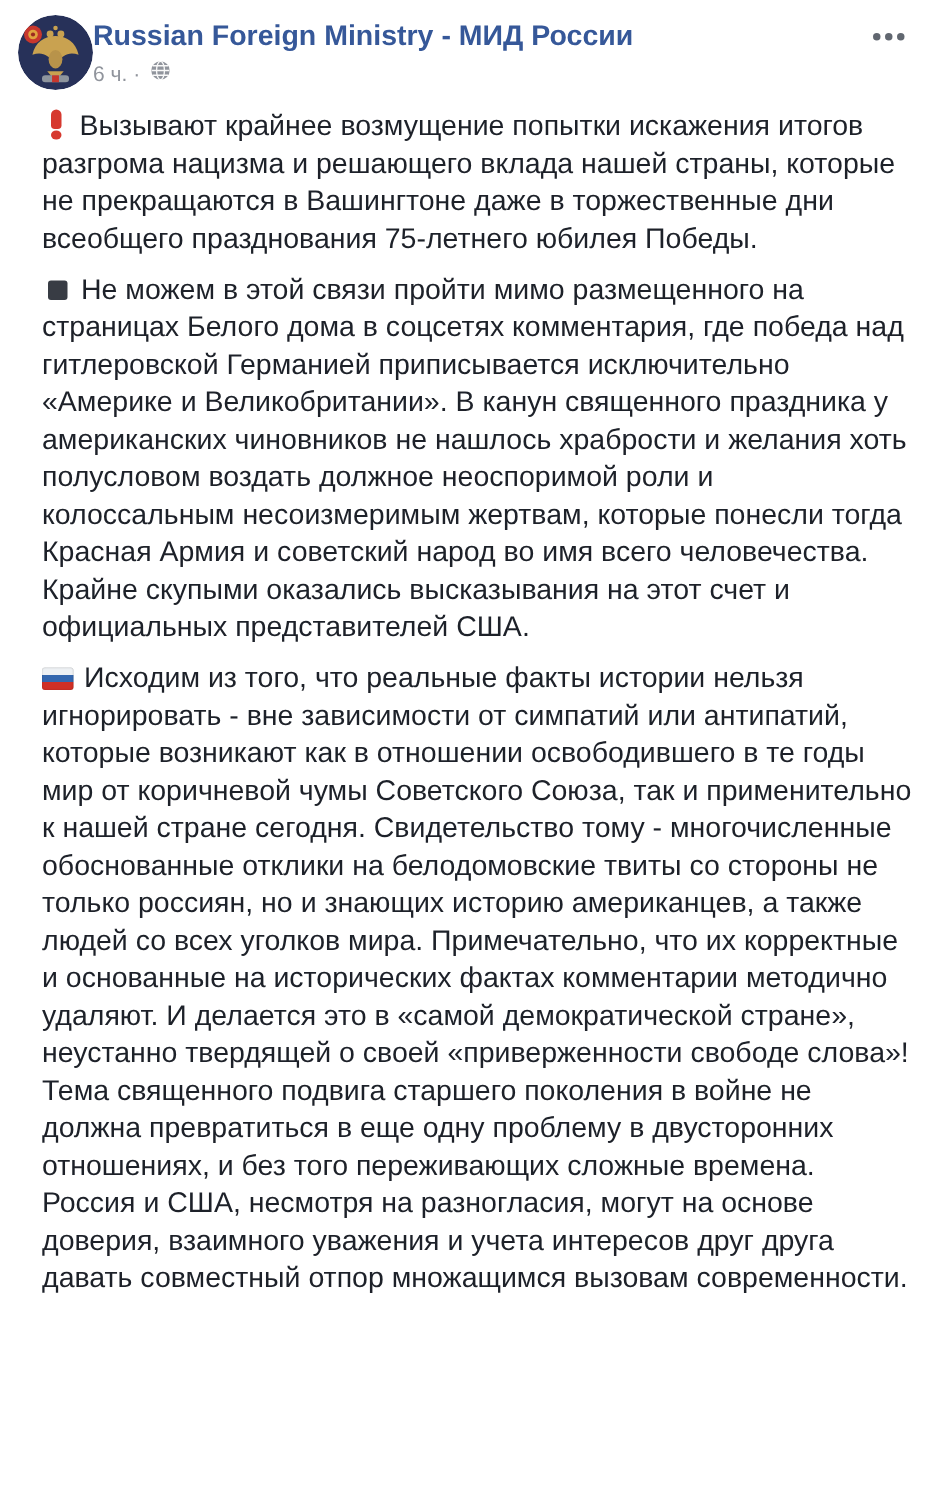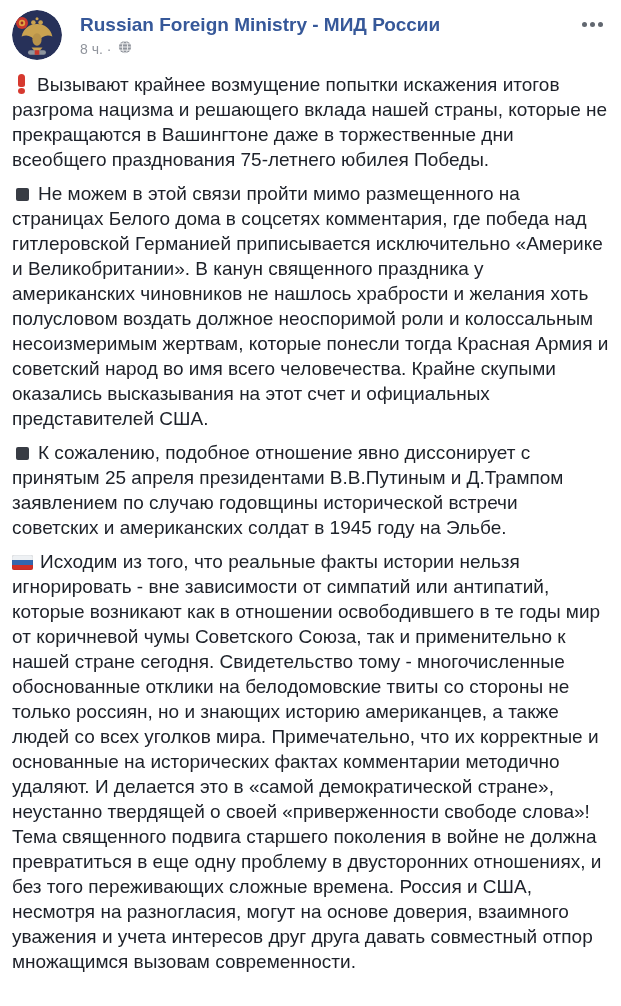--- a/index.html
+++ b/index.html
@@ -17,21 +17,21 @@
     align-items: flex-start;
     padding: 10px 12px 6px 12px;
   }
   .avatar {
     width: 50px; height: 50px;
     border-radius: 50%;
     overflow: hidden;
     flex: 0 0 auto;
     cursor: pointer;
   }
-  .header-meta { margin-left: 18px; flex: 1 1 auto; padding-top: 3px; }
+  .header-meta { margin-left: 0; flex: 1 1 auto; padding-top: 3px; }
   .page-name {
     font-size: 19px;
     font-weight: bold;
     color: #365899;
     text-decoration: none;
     line-height: 24px;
     cursor: pointer;
   }
   .sub-line {
     margin-top: 3px;
@@ -53,21 +53,21 @@
     width: 5px; height: 5px; border-radius: 50%;
     background: #616770; display: block;
   }
 
   
   .content {
     padding: 6px 12px 14px 12px;
     font-size: 19px;
     line-height: 25px;
   }
-  .para { margin: 0 0 9px 0; }
+  .para { margin: 0 0 9px 16px; }
   .para:last-child { margin-bottom: 0; }
 
   .marker { display: inline-block; }
 
   
   .m-red-exclamation {
     width: 9px; height: 20px;
     position: relative;
     vertical-align: -3px;
     margin: 0 11px 0 5px;
@@ -132,21 +132,21 @@
 
         <circle cx="10" cy="13" r="6" fill="#c8372d"></circle>
         <circle cx="10" cy="13" r="3.2" fill="#e0a33e"></circle>
         <circle cx="10" cy="13" r="1.4" fill="#9c2a20"></circle>
       </svg>
     </div>
 
     <div class="header-meta">
       <a class="page-name">Russian Foreign Ministry - МИД России</a>
       <div class="sub-line">
-        <span>8 ч.</span>
+        <span>6 ч.</span>
         <span>·</span>
         <span class="globe">
           <svg width="14" height="14" viewBox="0 0 16 16">
             <circle cx="8" cy="8" r="7" fill="#90949c"></circle>
             <g stroke="#ffffff" stroke-width="1" fill="none" opacity="0.95">
               <ellipse cx="8" cy="8" rx="3" ry="7"></ellipse>
               <path d="M1.2 8 H14.8 M2.2 4.4 H13.8 M2.2 11.6 H13.8"></path>
             </g>
           </svg>
         </span>
@@ -158,20 +158,19 @@
       <i></i>
       <i></i>
     </button>
   </div>
 
   <div class="content">
     <p class="para"><span class="marker m-red-exclamation"></span><span class="ptext">Вызывают крайнее возмущение попытки искажения итогов разгрома нацизма и решающего вклада нашей страны, которые не прекращаются в Вашингтоне даже в торжественные дни всеобщего празднования 75-летнего юбилея Победы.</span></p>
 
     <p class="para"><span class="marker m-black-square"></span><span class="ptext">Не можем в этой связи пройти мимо размещенного на страницах Белого дома в соцсетях комментария, где победа над гитлеровской Германией приписывается исключительно «Америке и Великобритании». В канун священного праздника у американских чиновников не нашлось храбрости и желания хоть полусловом воздать должное неоспоримой роли и колоссальным несоизмеримым жертвам, которые понесли тогда Красная Армия и советский народ во имя всего человечества. Крайне скупыми оказались высказывания на этот счет и официальных представителей США.</span></p>
 
-    <p class="para"><span class="marker m-black-square"></span><span class="ptext">К сожалению, подобное отношение явно диссонирует с принятым 25 апреля президентами В.В.Путиным и Д.Трампом заявлением по случаю годовщины исторической встречи советских и американских солдат в 1945 году на Эльбе.</span></p>
 
 
     <p class="para"><span class="marker m-ru-flag"></span><span class="ptext">Исходим из того, что реальные факты истории нельзя игнорировать - вне зависимости от симпатий или антипатий, которые возникают как в отношении освободившего в те годы мир от коричневой чумы Советского Союза, так и применительно к нашей стране сегодня. Свидетельство тому - многочисленные обоснованные отклики на белодомовские твиты со стороны не только россиян, но и знающих историю американцев, а также людей со всех уголков мира. Примечательно, что их корректные и основанные на исторических фактах комментарии методично удаляют. И делается это в «самой демократической стране», неустанно твердящей о своей «приверженности свободе слова»! Тема священного подвига старшего поколения в войне не должна превратиться в еще одну проблему в двусторонних отношениях, и без того переживающих сложные времена. Россия и США, несмотря на разногласия, могут на основе доверия, взаимного уважения и учета интересов друг друга давать совместный отпор множащимся вызовам современности.</span></p>
 
   </div>
 
 </div>
 
 </body></html>

